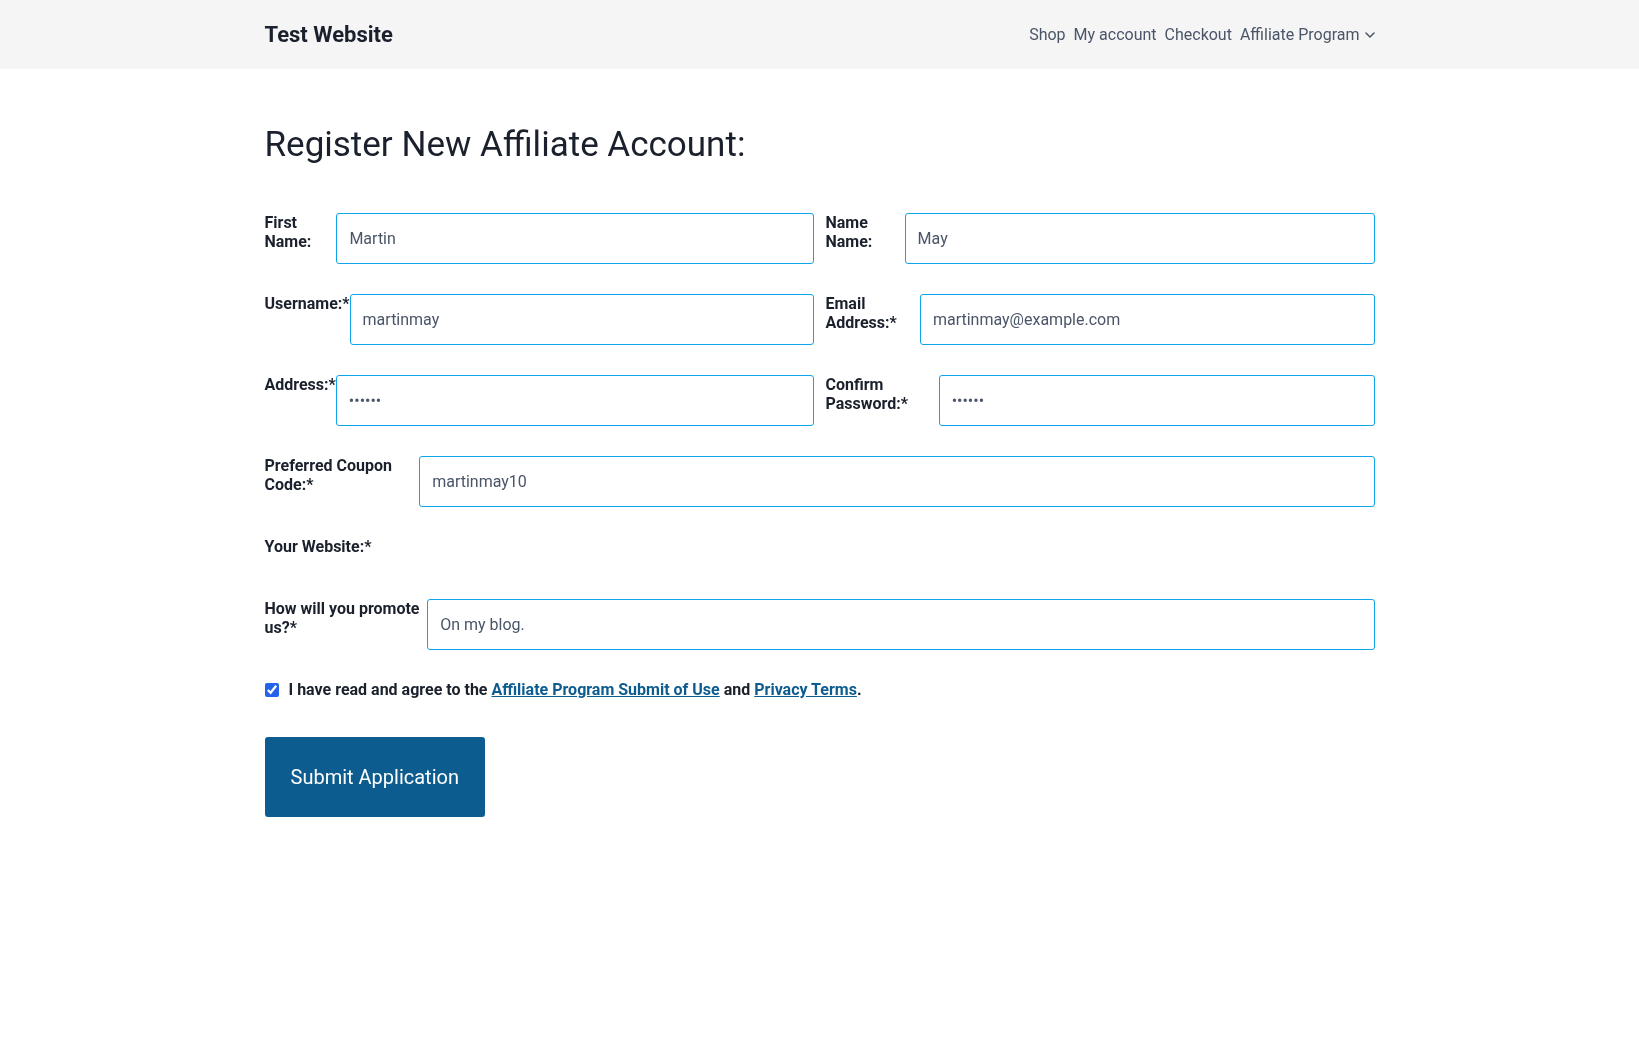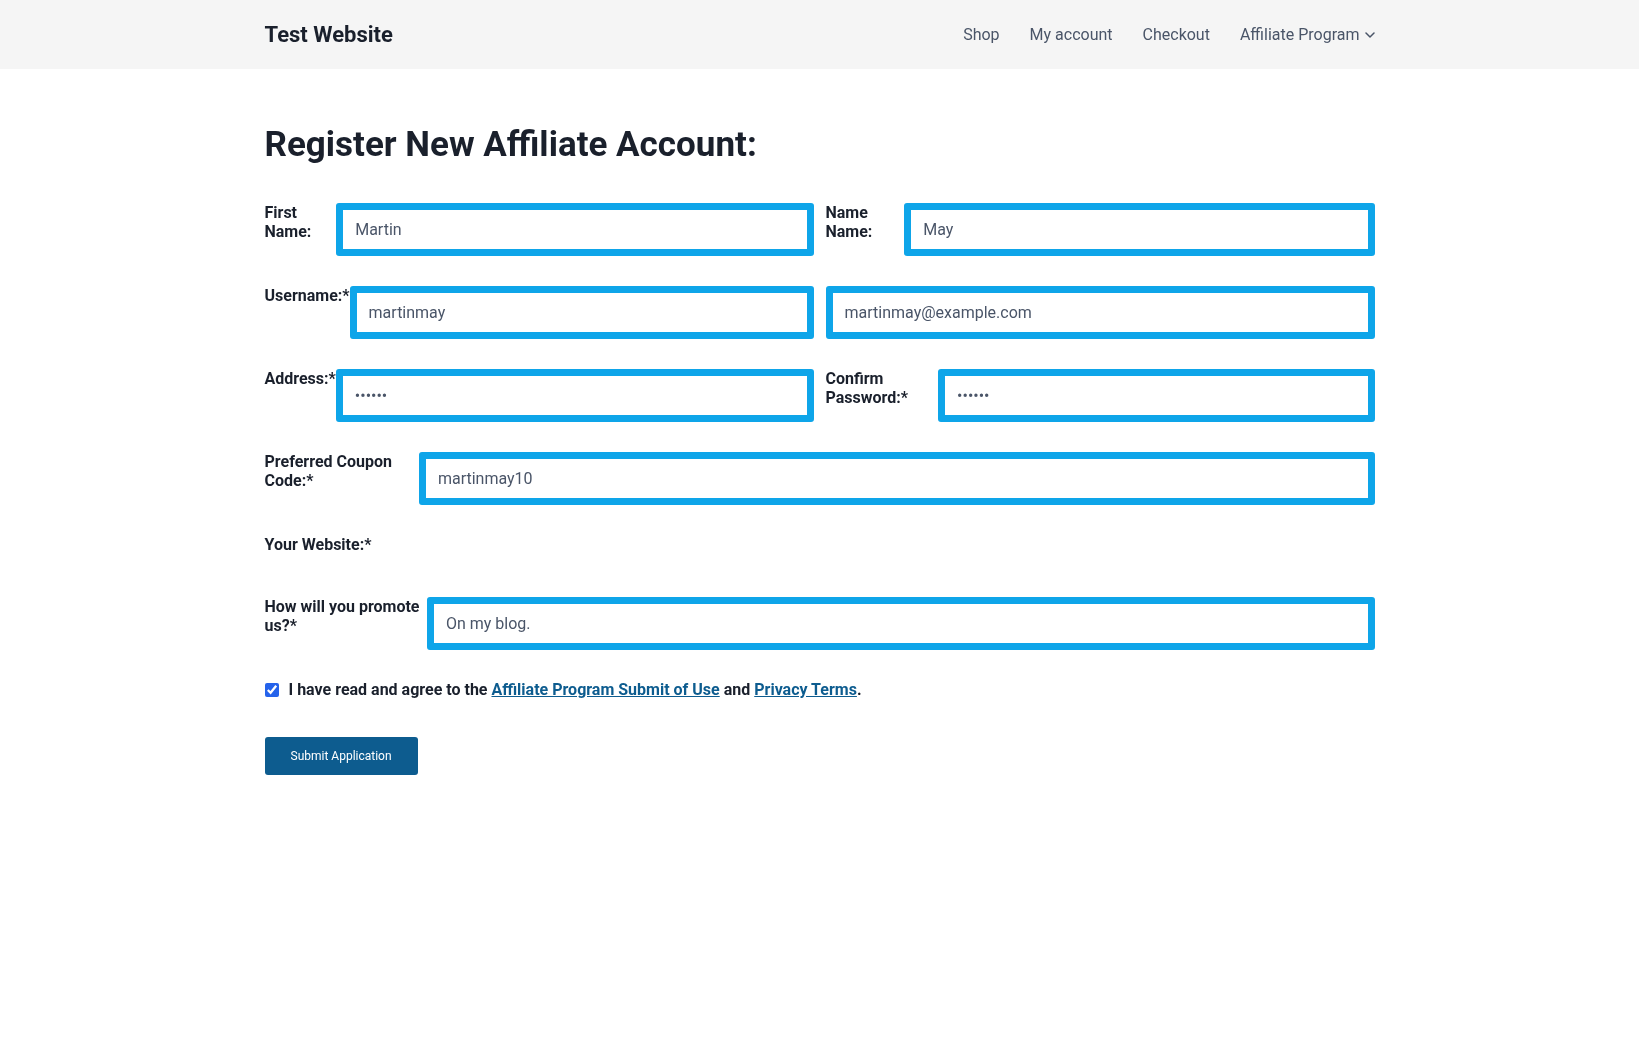--- a/index.html
+++ b/index.html
@@ -24,21 +24,21 @@
       align-items: center;
     }
     .site-title {
       font-size: 22px;
       font-weight: 700;
       color: #1a202c;
     }
     .nav {
       display: flex;
       align-items: center;
-      gap: 30px;
+      gap: 8px;
     }
     .nav-item {
       color: #4a5568;
       font-size: 16px;
       text-decoration: none;
       cursor: pointer;
       display: flex;
       align-items: center;
       gap: 5px;
     }
@@ -46,23 +46,23 @@
       width: 10px;
       height: 6px;
     }
     .main {
       max-width: 1110px;
       margin: 0 auto;
       padding: 55px 0 40px;
     }
     .page-title {
       font-size: 35px;
-      font-weight: 700;
-      color: #1a202c;
-      margin-bottom: 38px;
+      font-weight: 400;
+      color: #1a202c;
+      margin-bottom: 48px;
     }
     .form-row {
       display: flex;
       gap: 12px;
       margin-bottom: 30px;
     }
     .form-group {
       flex: 1;
       display: flex;
       flex-direction: row;
@@ -74,21 +74,21 @@
       font-size: 16px;
       font-weight: 700;
       color: #1a202c;
       margin-bottom: 13px;
     }
     .form-input {
       width: 100%;
       padding: 10px 12px;
       font-size: 16px;
       color: #4a5568;
-      border: 7px solid #0ea5e9;
+      border: 1px solid #0ea5e9;
       border-radius: 3px;
       background: #fff;
       font-family: inherit;
     }
     .terms-row {
       display: flex;
       align-items: center;
       gap: 10px;
       margin-top: 10px;
       margin-bottom: 38px;
@@ -104,22 +104,22 @@
       color: #1a202c;
     }
     .terms-link {
       color: #0d5c8f;
       text-decoration: underline;
     }
     .submit-btn {
       background: #0d5c8f;
       color: #fff;
       border: none;
-      padding: 12px 26px;
-      font-size: 12px;
+      padding: 28px 26px;
+      font-size: 20px;
       font-weight: 400;
       border-radius: 3px;
       cursor: pointer;
       font-family: inherit;
     }
   </style>
 </head>
 <body>
 
 <header class="header">
@@ -152,20 +152,21 @@
       <input type="text" class="form-input" value="May" style="">
     </div>
   </div>
 
   <div class="form-row">
     <div class="form-group">
       <label class="form-label">Username:*</label>
       <input type="text" class="form-input" value="martinmay" style="">
     </div>
     <div class="form-group">
+      <label class="form-label">Email Address:*</label>
       <input type="text" class="form-input" value="martinmay@example.com" style="">
     </div>
   </div>
 
   <div class="form-row">
     <div class="form-group">
       <label class="form-label">Address:*</label>
       <input type="text" class="form-input" value="••••••" style="">
     </div>
     <div class="form-group">

